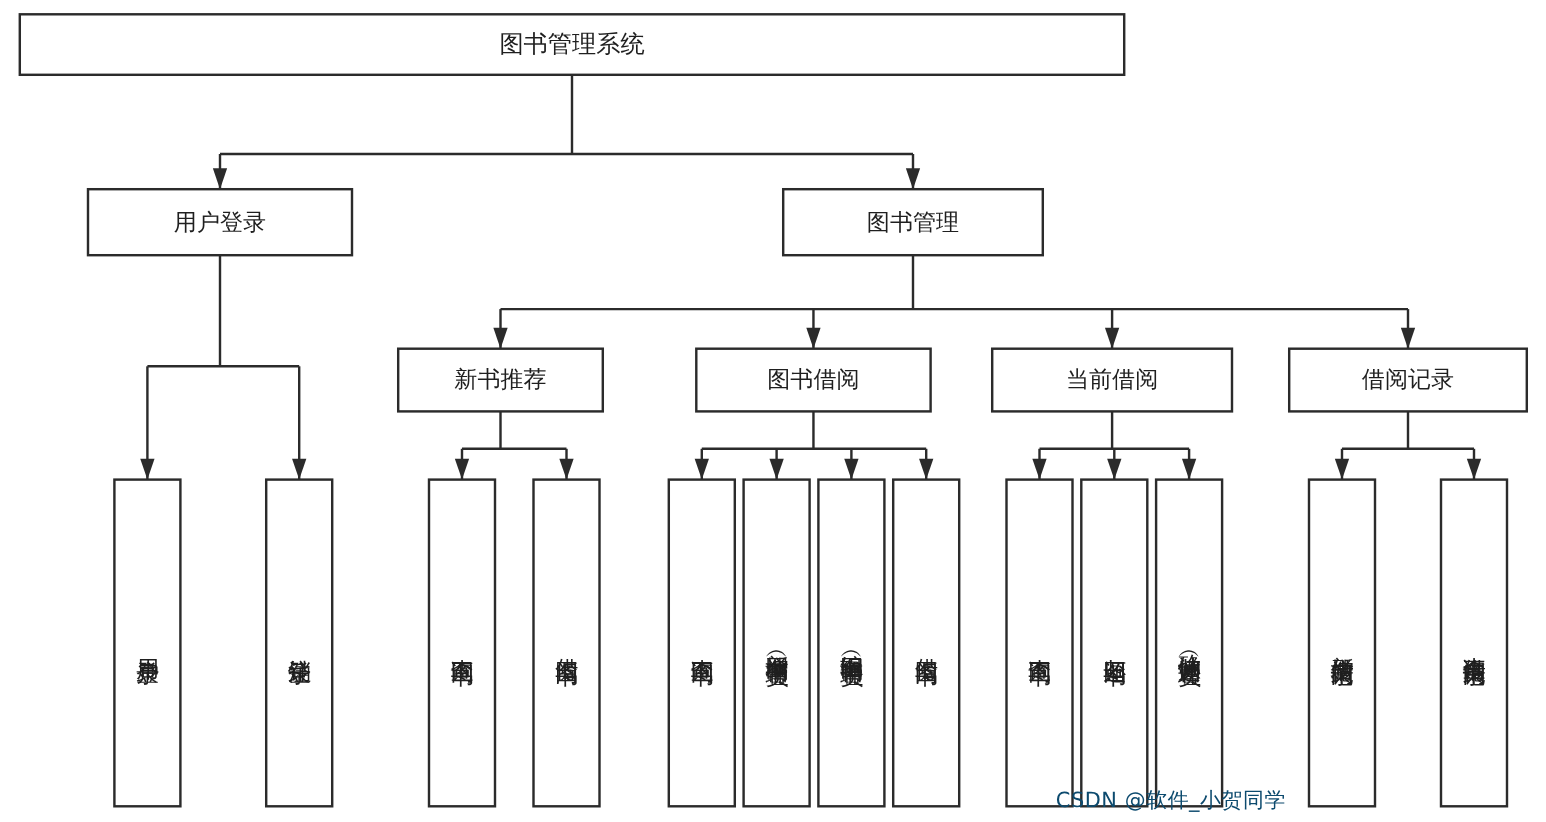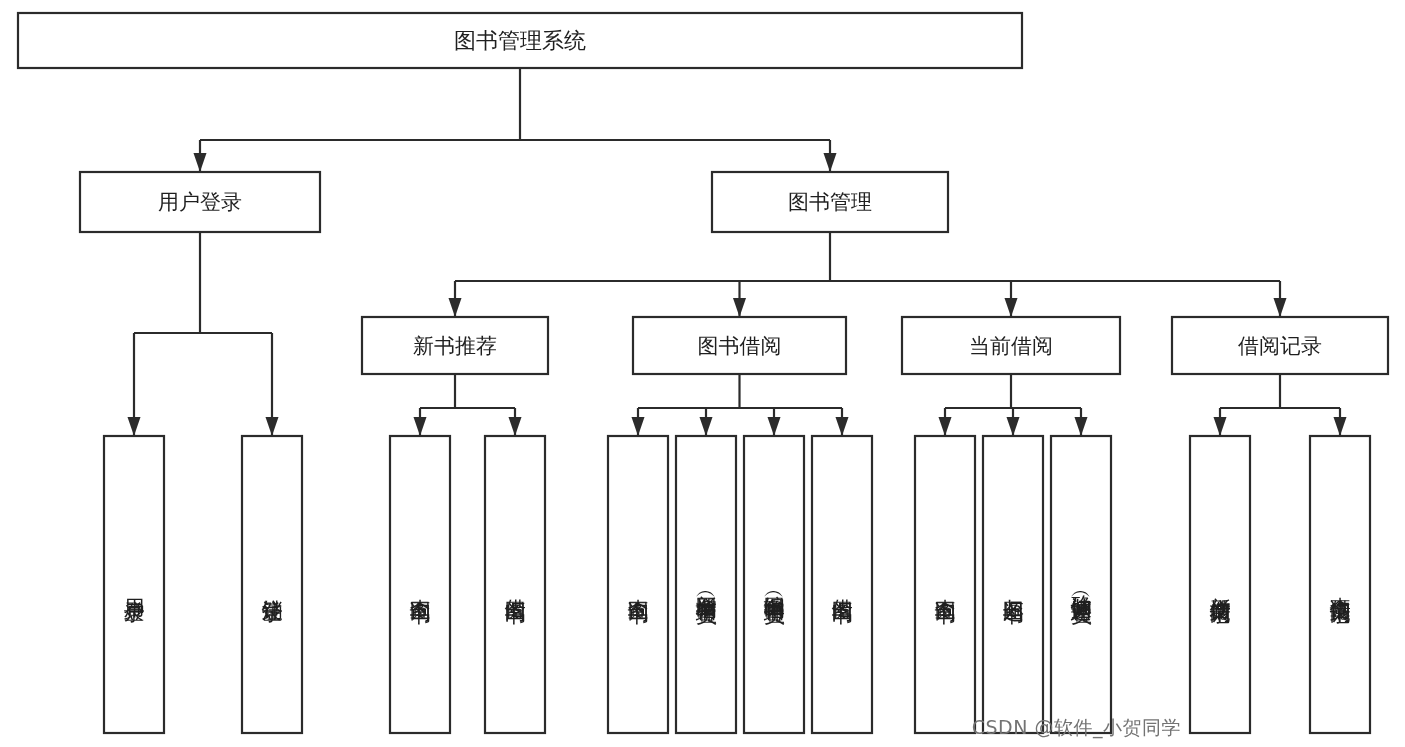--- a/index.html
+++ b/index.html
@@ -62,25 +62,25 @@
     font-family: "DejaVu Sans", "Liberation Sans", sans-serif;
     font-size: 21px;
     line-height: 1.08;
     letter-spacing: 1.5px;
     color: #1f1f1f;
     white-space: nowrap;
     pointer-events: none;
   }
   #watermark {
     position: absolute;
-    right: 0;
+    right: 12px;
     bottom: 6px;
     font-family: "DejaVu Sans", "Liberation Sans", sans-serif;
     font-size: 19px;
-    color: #737373;
+    color: #0c4a6e;
     letter-spacing: 0.5px;
     white-space: nowrap;
   }
 </style>
 </head>
 <body>
 
 <div id="diagram-root">
   <svg id="tree-svg" viewBox="0 0 1405 747">
     <g id="edges-layer">

